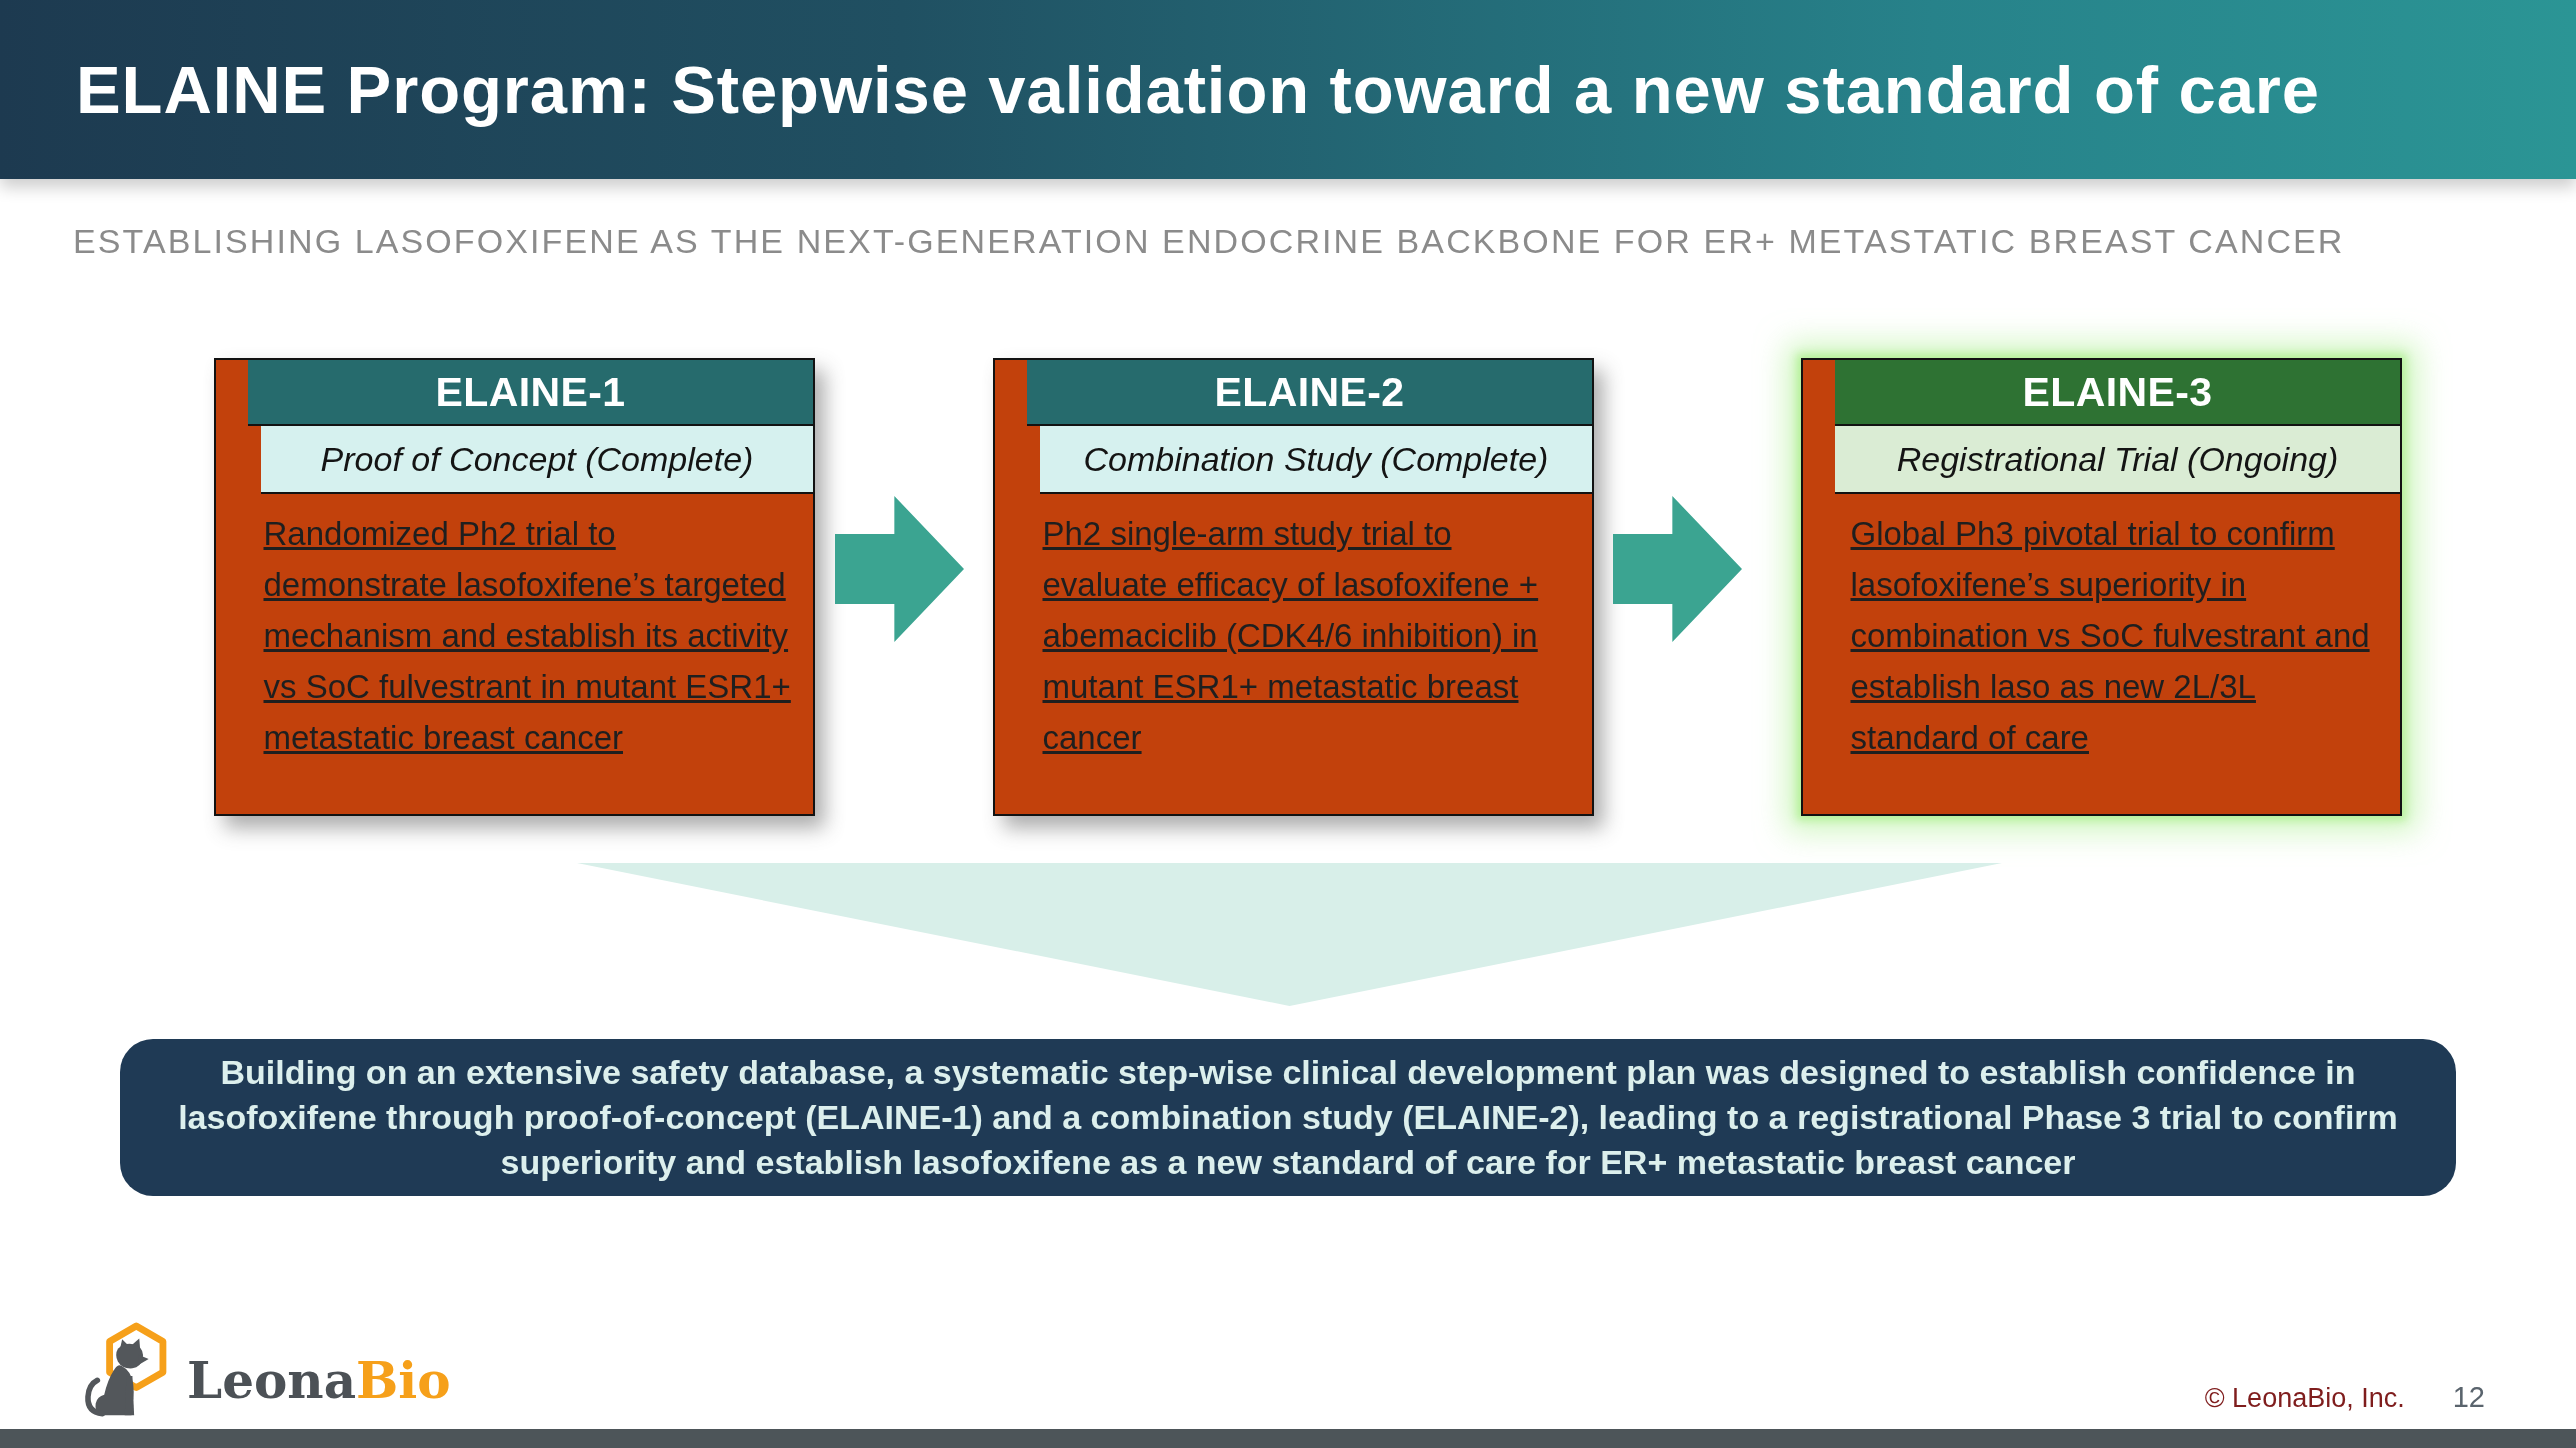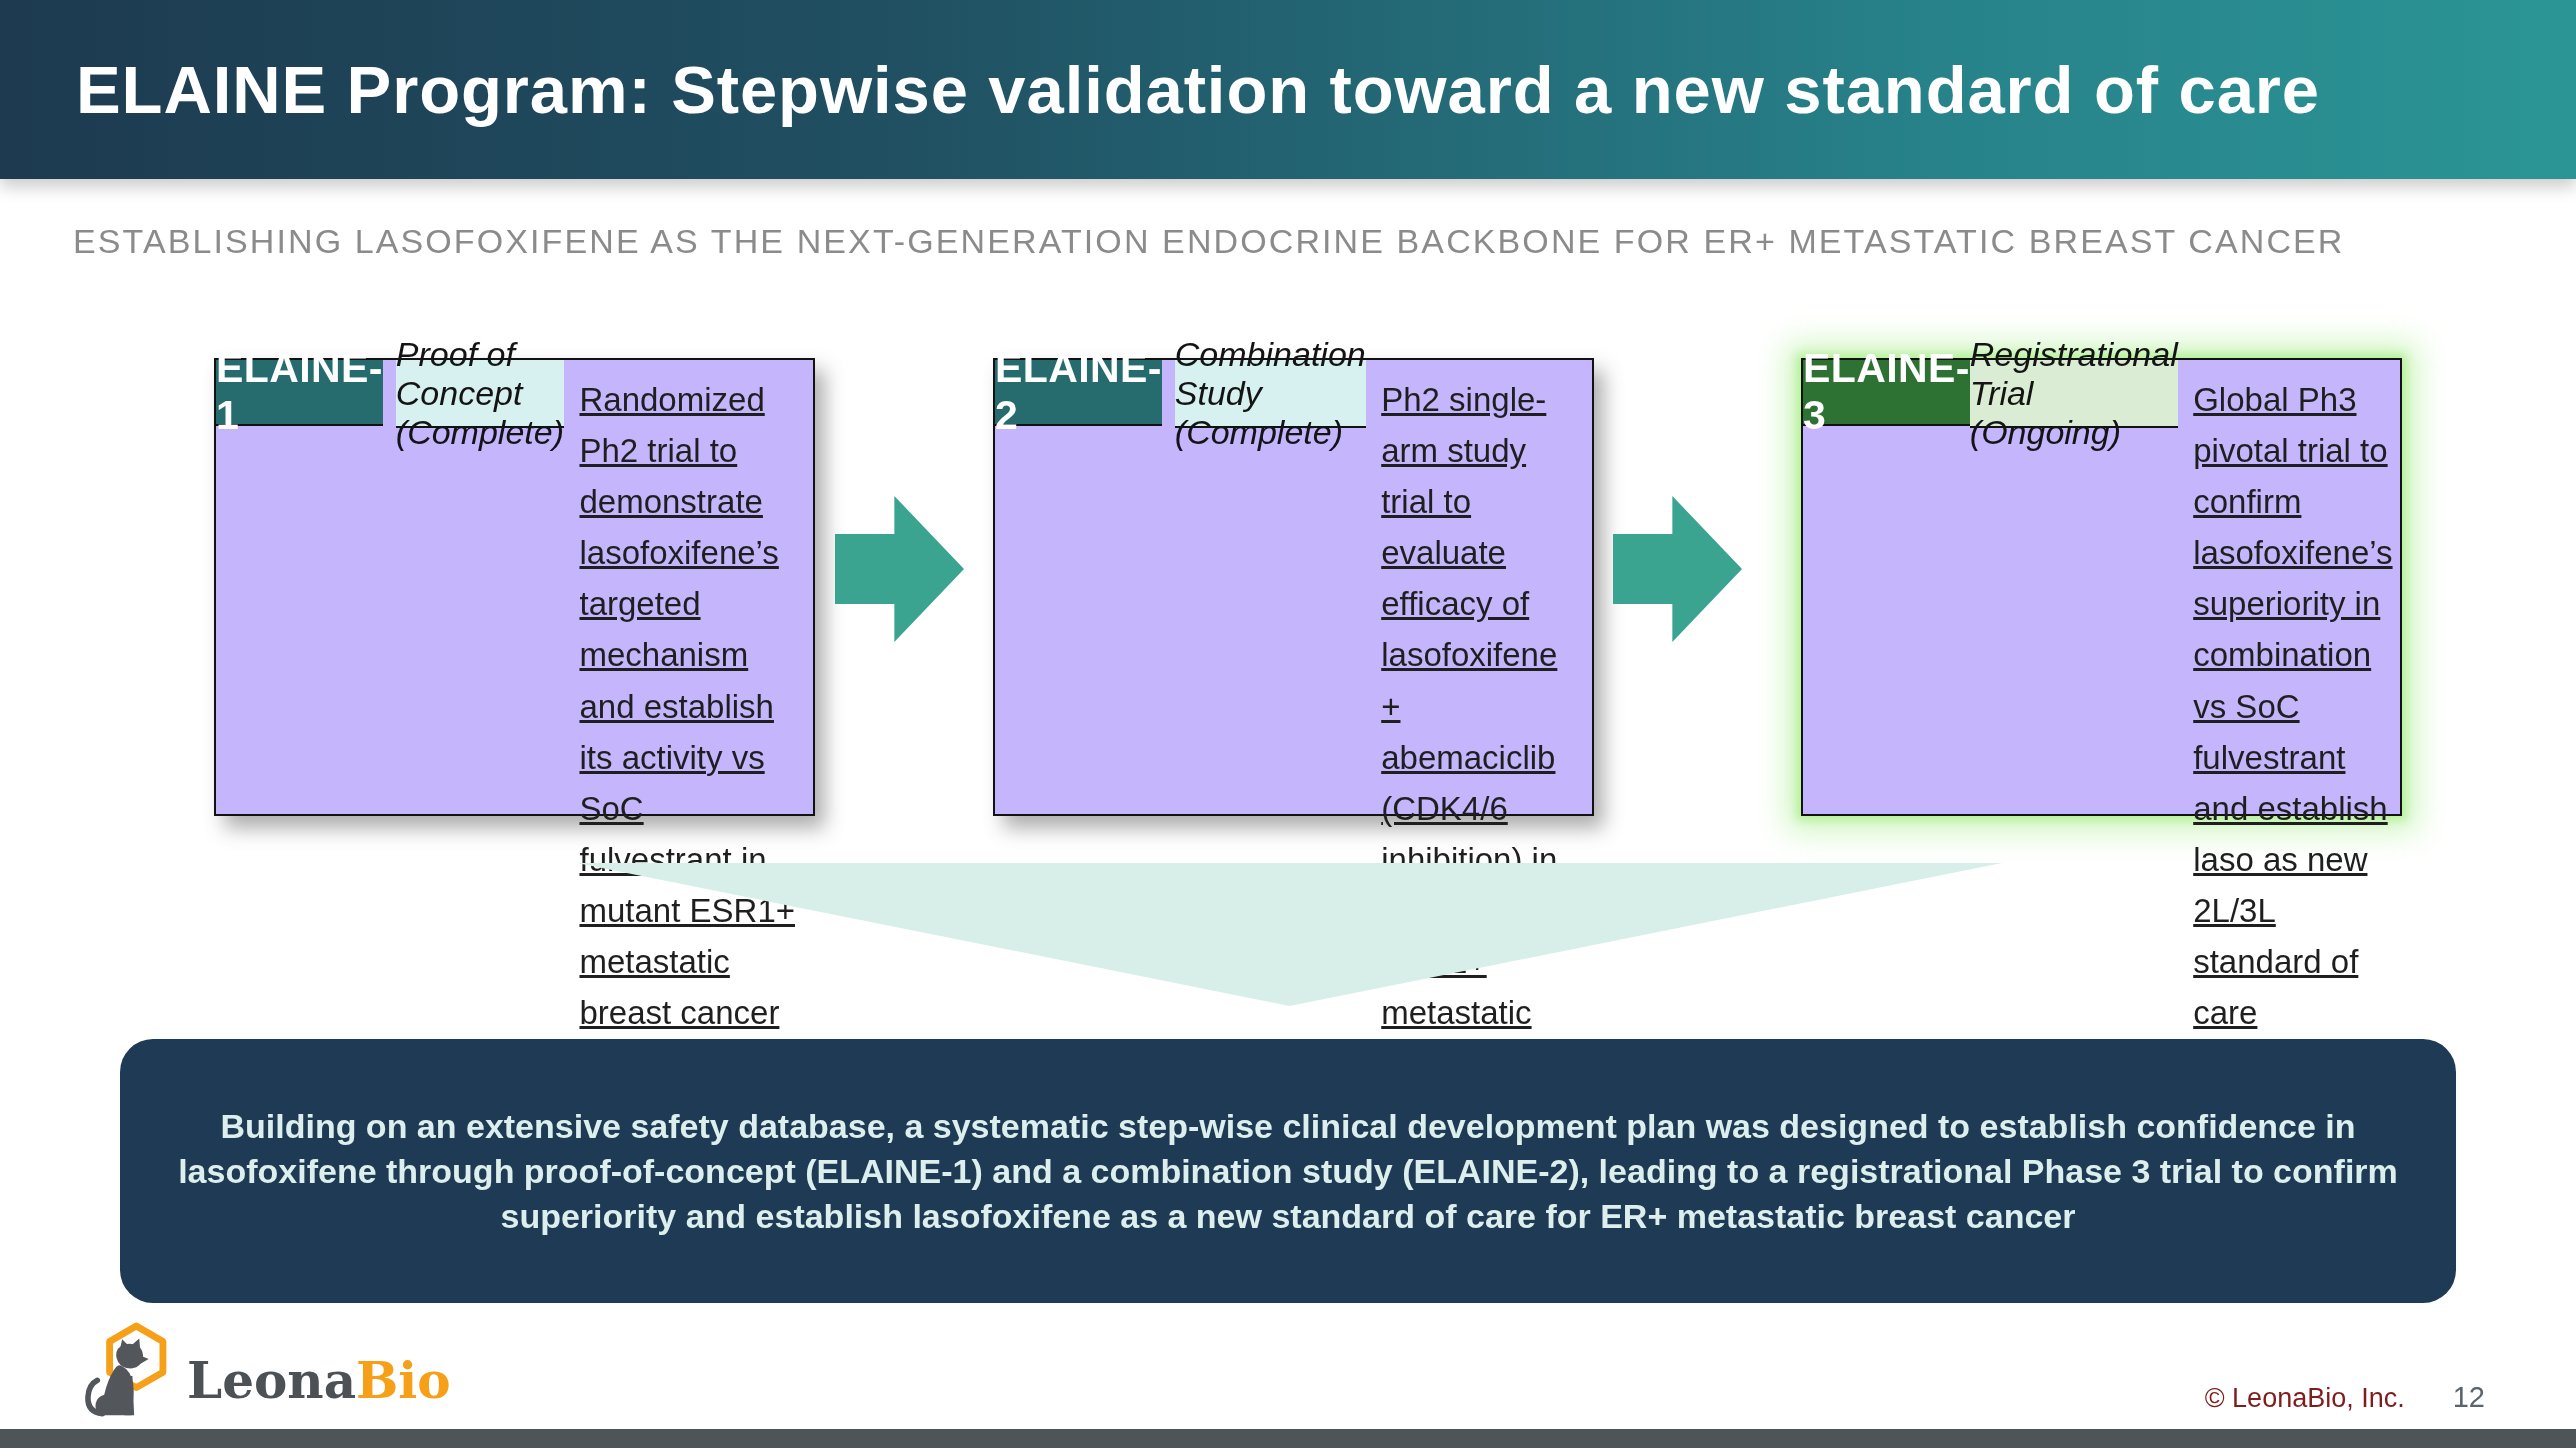--- a/index.html
+++ b/index.html
@@ -13,21 +13,21 @@
     display:flex;align-items:center;box-shadow:0 8.6px 15.5px rgba(0,0,0,0.20);}
   .titlebar h1{margin:0 16px 0 76px;color:#ffffff;font-size:67px;font-weight:bold;
     letter-spacing:0.9px;}
 
   
   .subtitle{position:absolute;top:222px;left:73px;width:2456px;
     color:#8B8B8B;font-size:34px;font-weight:normal;letter-spacing:2.1px;}
 
   
   .card{position:absolute;top:358px;width:601px;height:458px;box-sizing:border-box;
-    border:2.6px solid #121212;background:#c4b5fd;display:flex;}
+    border:2.6px solid #121212;background:#c2410c;display:flex;flex-direction:column;padding-left:32px;}
   .card--shadow{box-shadow:10.3px 12px 19px rgba(70,70,70,0.45);}
   .card--glow{box-shadow:0 0 8.6px 4.3px rgba(178,240,150,0.95),0 0 29px 15.5px rgba(170,238,140,0.55);}
   .card-title{height:64px;flex:0 0 64px;border-bottom:2.6px solid #121212;
     display:flex;align-items:center;justify-content:center;
     color:#ffffff;font-size:41px;font-weight:bold;letter-spacing:0.4px;}
   .card--teal .card-title{background:#266B6D;}
   .card--green .card-title{background:#2E7233;}
   .card-status{height:66px;flex:0 0 66px;border-bottom:2.6px solid #121212;
     display:flex;align-items:center;justify-content:center;
     color:#141414;font-size:34px;font-style:italic;}
@@ -42,21 +42,21 @@
   .block-arrow{position:absolute;top:496px;width:129px;height:146px;background:#3BA491;
     clip-path:polygon(0% 26%,46% 26%,46% 0%,100% 50%,46% 100%,46% 74%,0% 74%);}
   .arrow-1{left:835px;}
   .arrow-2{left:1613px;}
 
   
   .funnel{position:absolute;left:577px;top:863px;width:1425px;height:143px;
     background:#D8EFE9;clip-path:polygon(0 0,100% 0,50% 100%);}
 
   
-  .summary-box{position:absolute;left:120px;top:1039px;width:2336px;height:264px;
+  .summary-box{position:absolute;left:120px;top:1039px;width:2336px;height:157px;
     box-sizing:border-box;background:#1F3A55;border-radius:33px;
     display:flex;align-items:center;justify-content:center;padding:0 41px;}
   .summary-box p{margin:0;color:#DCEFED;font-size:34px;font-weight:bold;
     line-height:45px;text-align:center;}
 
   
   .logo{position:absolute;left:82px;top:1321px;display:flex;align-items:flex-end;}
   .logo-text{font-family:"DejaVu Serif", serif;font-weight:bold;font-size:50px;
     line-height:1;margin-left:11px;padding-bottom:13.7px;}
   .logo-text .primary{color:#4C5156;}

